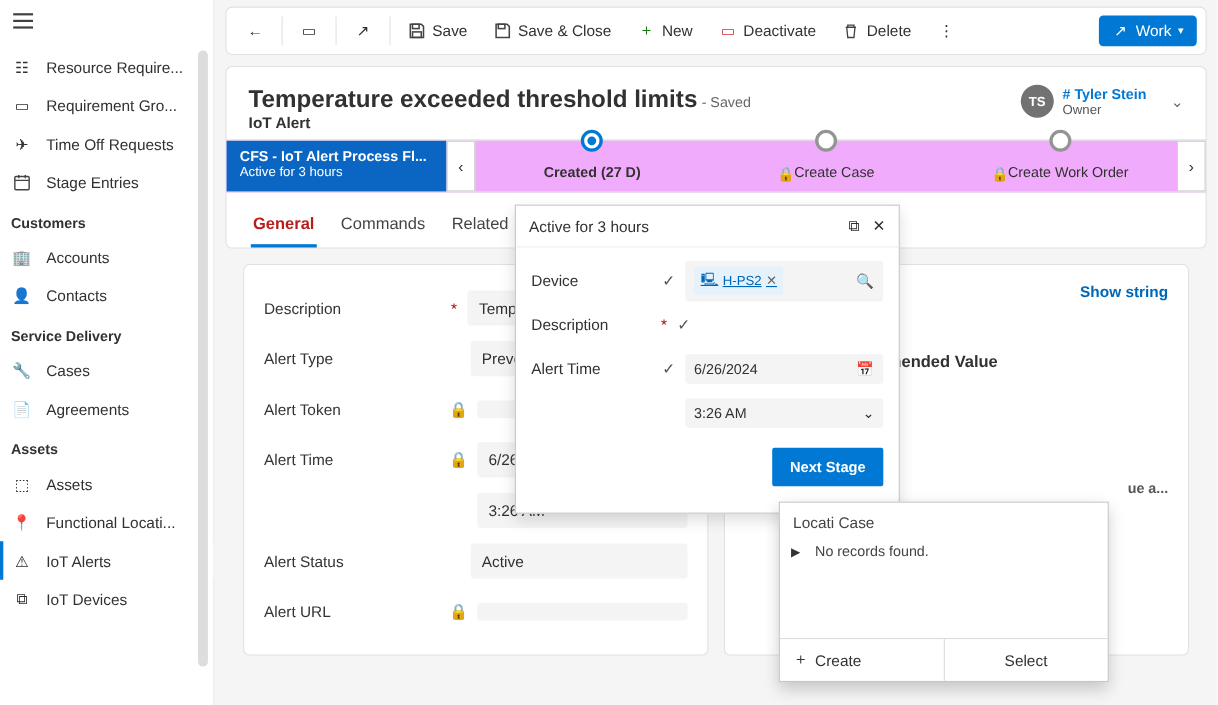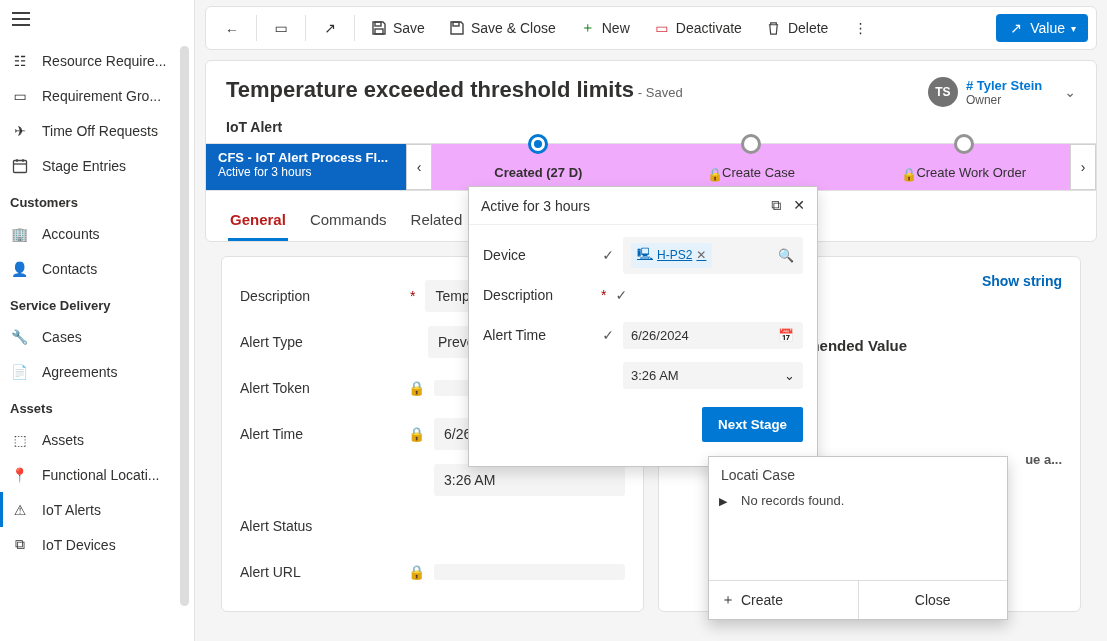--- a/index.html
+++ b/index.html
@@ -21,21 +21,21 @@
 .cmdbar { background: #fff; border: 1px solid #e1e1e1; border-radius: 6px; height: 44px; display: flex; align-items: center; padding: 0 8px; gap: 4px; }
 .cmd-btn { display: flex; align-items: center; gap: 6px; padding: 6px 10px; cursor: pointer; border-radius: 2px; font-size: 14px; }
 .cmd-sep { width: 1px; height: 26px; background: #e1e1e1; margin: 0 2px; }
 .cmd-icon { width:16px; height:16px; display:flex; align-items:center; justify-content:center; }
 .share-btn { margin-left: auto; background: #0078d4; color: #fff; border-radius: 4px; padding: 6px 12px; display:flex; align-items:center; gap:6px; cursor:pointer; }
 
 .record { background: #fff; border: 1px solid #e1e1e1; border-radius: 6px; margin-top: 10px; position:relative; }
 .record-header { padding: 16px 20px 8px 20px; display:flex; justify-content:space-between; align-items:flex-start; }
 .record-title { font-size: 22px; font-weight: 700; display:inline; }
 .record-title-suffix { font-size:13px; color:#666; font-weight:400; }
-.record-type { font-size: 14px; font-weight:600; margin-top:16px; }
+.record-type { font-size: 14px; font-weight:600; margin-top:0; }
 .owner-block { display:flex; align-items:center; gap:8px; }
 .avatar { width:30px; height:30px; border-radius:50%; background:#727272; color:#fff; font-size:12px; font-weight:600; display:flex; align-items:center; justify-content:center; position:relative;}
 .owner-name { color:#0078d4; font-weight:600; font-size:13px; }
 .owner-label { font-size:12px; color:#555; }
 
 .bpf { height:48px; border-top:1px solid #e1e1e1; border-bottom:1px solid #e1e1e1; background:#f0abfc; display:flex; align-items:stretch; position:relative;}
 .bpf-process { width:200px; background:#0a66c2; color:#fff; padding:6px 12px; font-size:13px; }
 .bpf-process-title { font-weight:600; white-space:nowrap; overflow:hidden; text-overflow:ellipsis;}
 .bpf-arrow { width:26px; border:1px solid #d1d1d1; background:#fff; display:flex; align-items:center; justify-content:center; cursor:pointer; }
 .bpf-stage { flex:1; display:flex; flex-direction:column; align-items:center; justify-content:center; gap:2px; cursor:pointer; position:relative;}
@@ -204,21 +204,21 @@
             <path d="M3 4h10M5 4V2h6v2M4 4l1 10h6l1-10"></path>
           </svg>
         </span>
       <span>Delete</span>
     </div>
     <div class="cmd-btn">
         <span class="cmd-icon">⋮</span>
       </div>
     <div class="share-btn">
       <span class="cmd-icon">↗</span>
-      <span>Value</span>
+      <span>Work</span>
       <span style="font-size:10px">▾</span>
     </div>
   </div>
 
   <div class="record">
     <div class="record-header">
       <div>
         <span class="record-title">Temperature exceeded threshold limits</span>
         <span class="record-title-suffix">- Saved</span>
         <div class="record-type">IoT Alert</div>
@@ -304,20 +304,21 @@
       <div class="form-row">
         <div class="form-label"></div>
           <span style="width:14px"></span>
         <div class="form-val">3:26 AM</div>
       </div>
       <div class="form-row">
         <div class="form-label">
             <span>Alert Status</span>
           </div>
         <span style="width:8px"></span>
+        <div class="form-val">Active</div>
       </div>
       <div class="form-row">
         <div class="form-label">
             <span>Alert URL</span>
           </div>
         <span class="small-icon">🔒</span>
         <div class="form-val"></div>
       </div>
     </div>
 
@@ -391,16 +392,16 @@
 <div class="lookup-panel">
   <div class="lookup-hdr">Locati Case</div>
   <div class="lookup-msg">No records found.</div>
   <div style="height:60px"></div>
   <div class="lookup-footer">
     <div>
         <span>＋</span>
         <span>Create</span>
       </div>
     <div>
-        <span>Close</span>
+        <span>Select</span>
       </div>
   </div>
 </div>
 
 </body></html>

